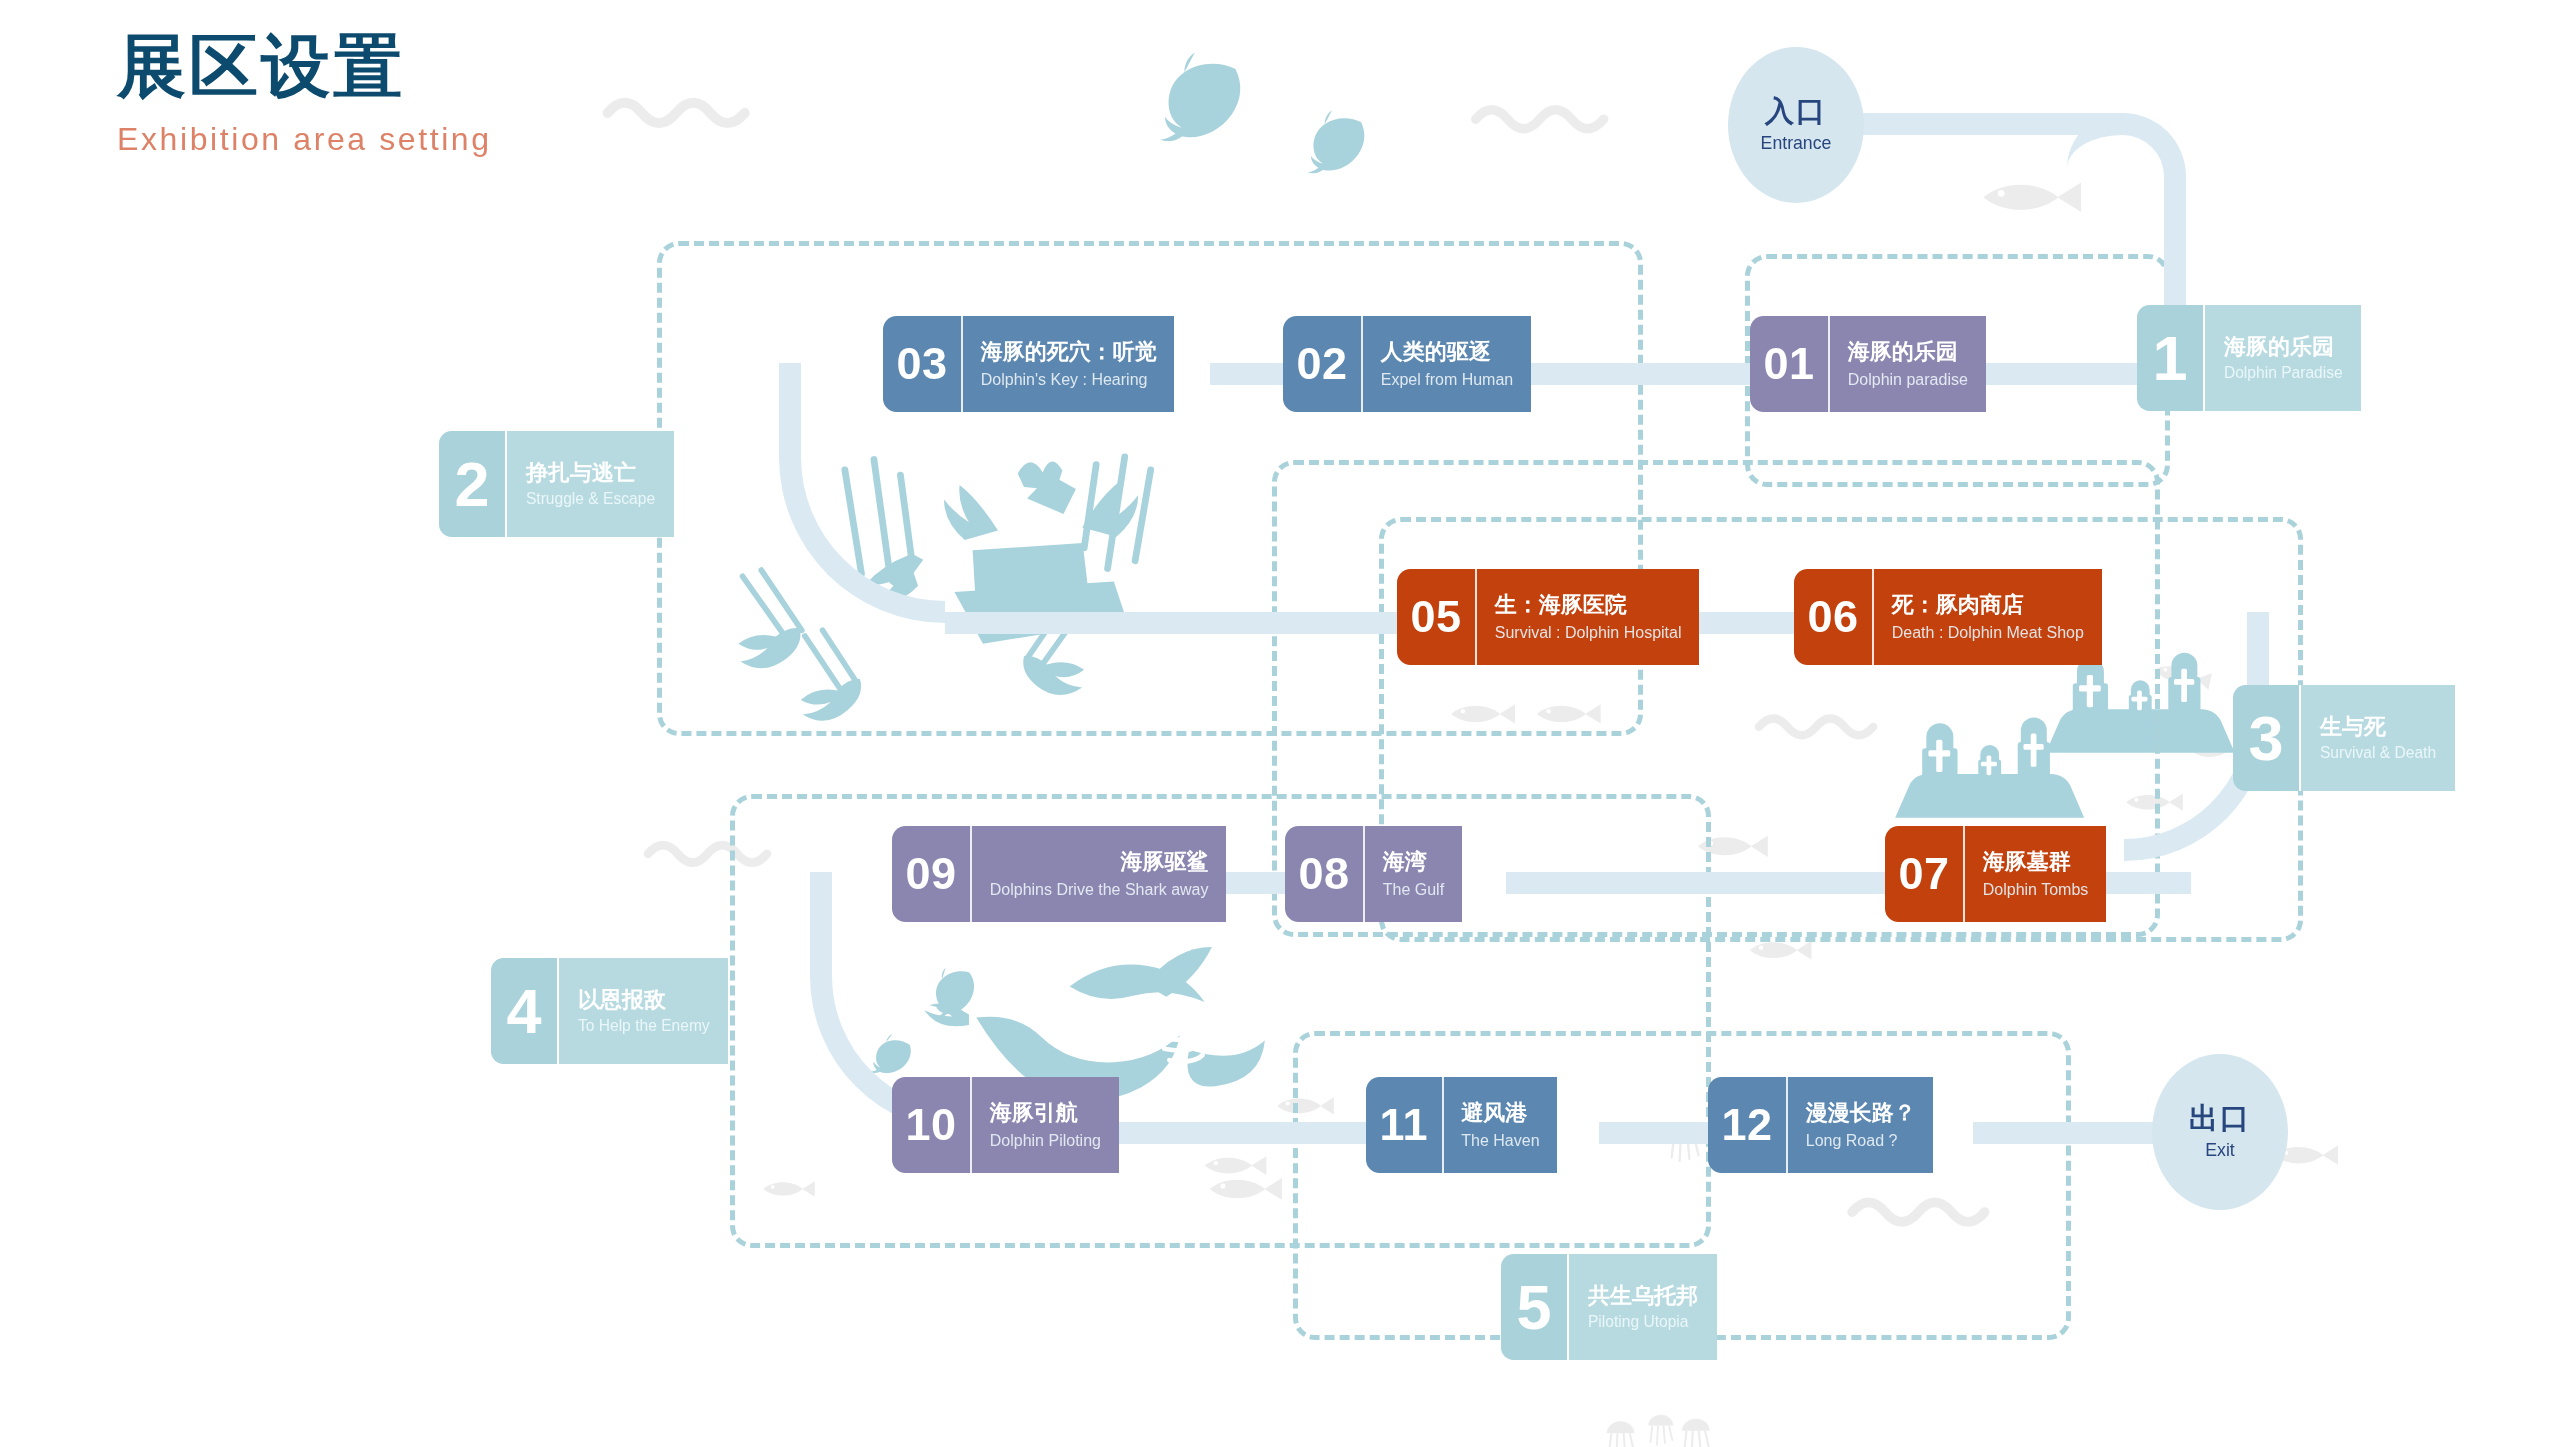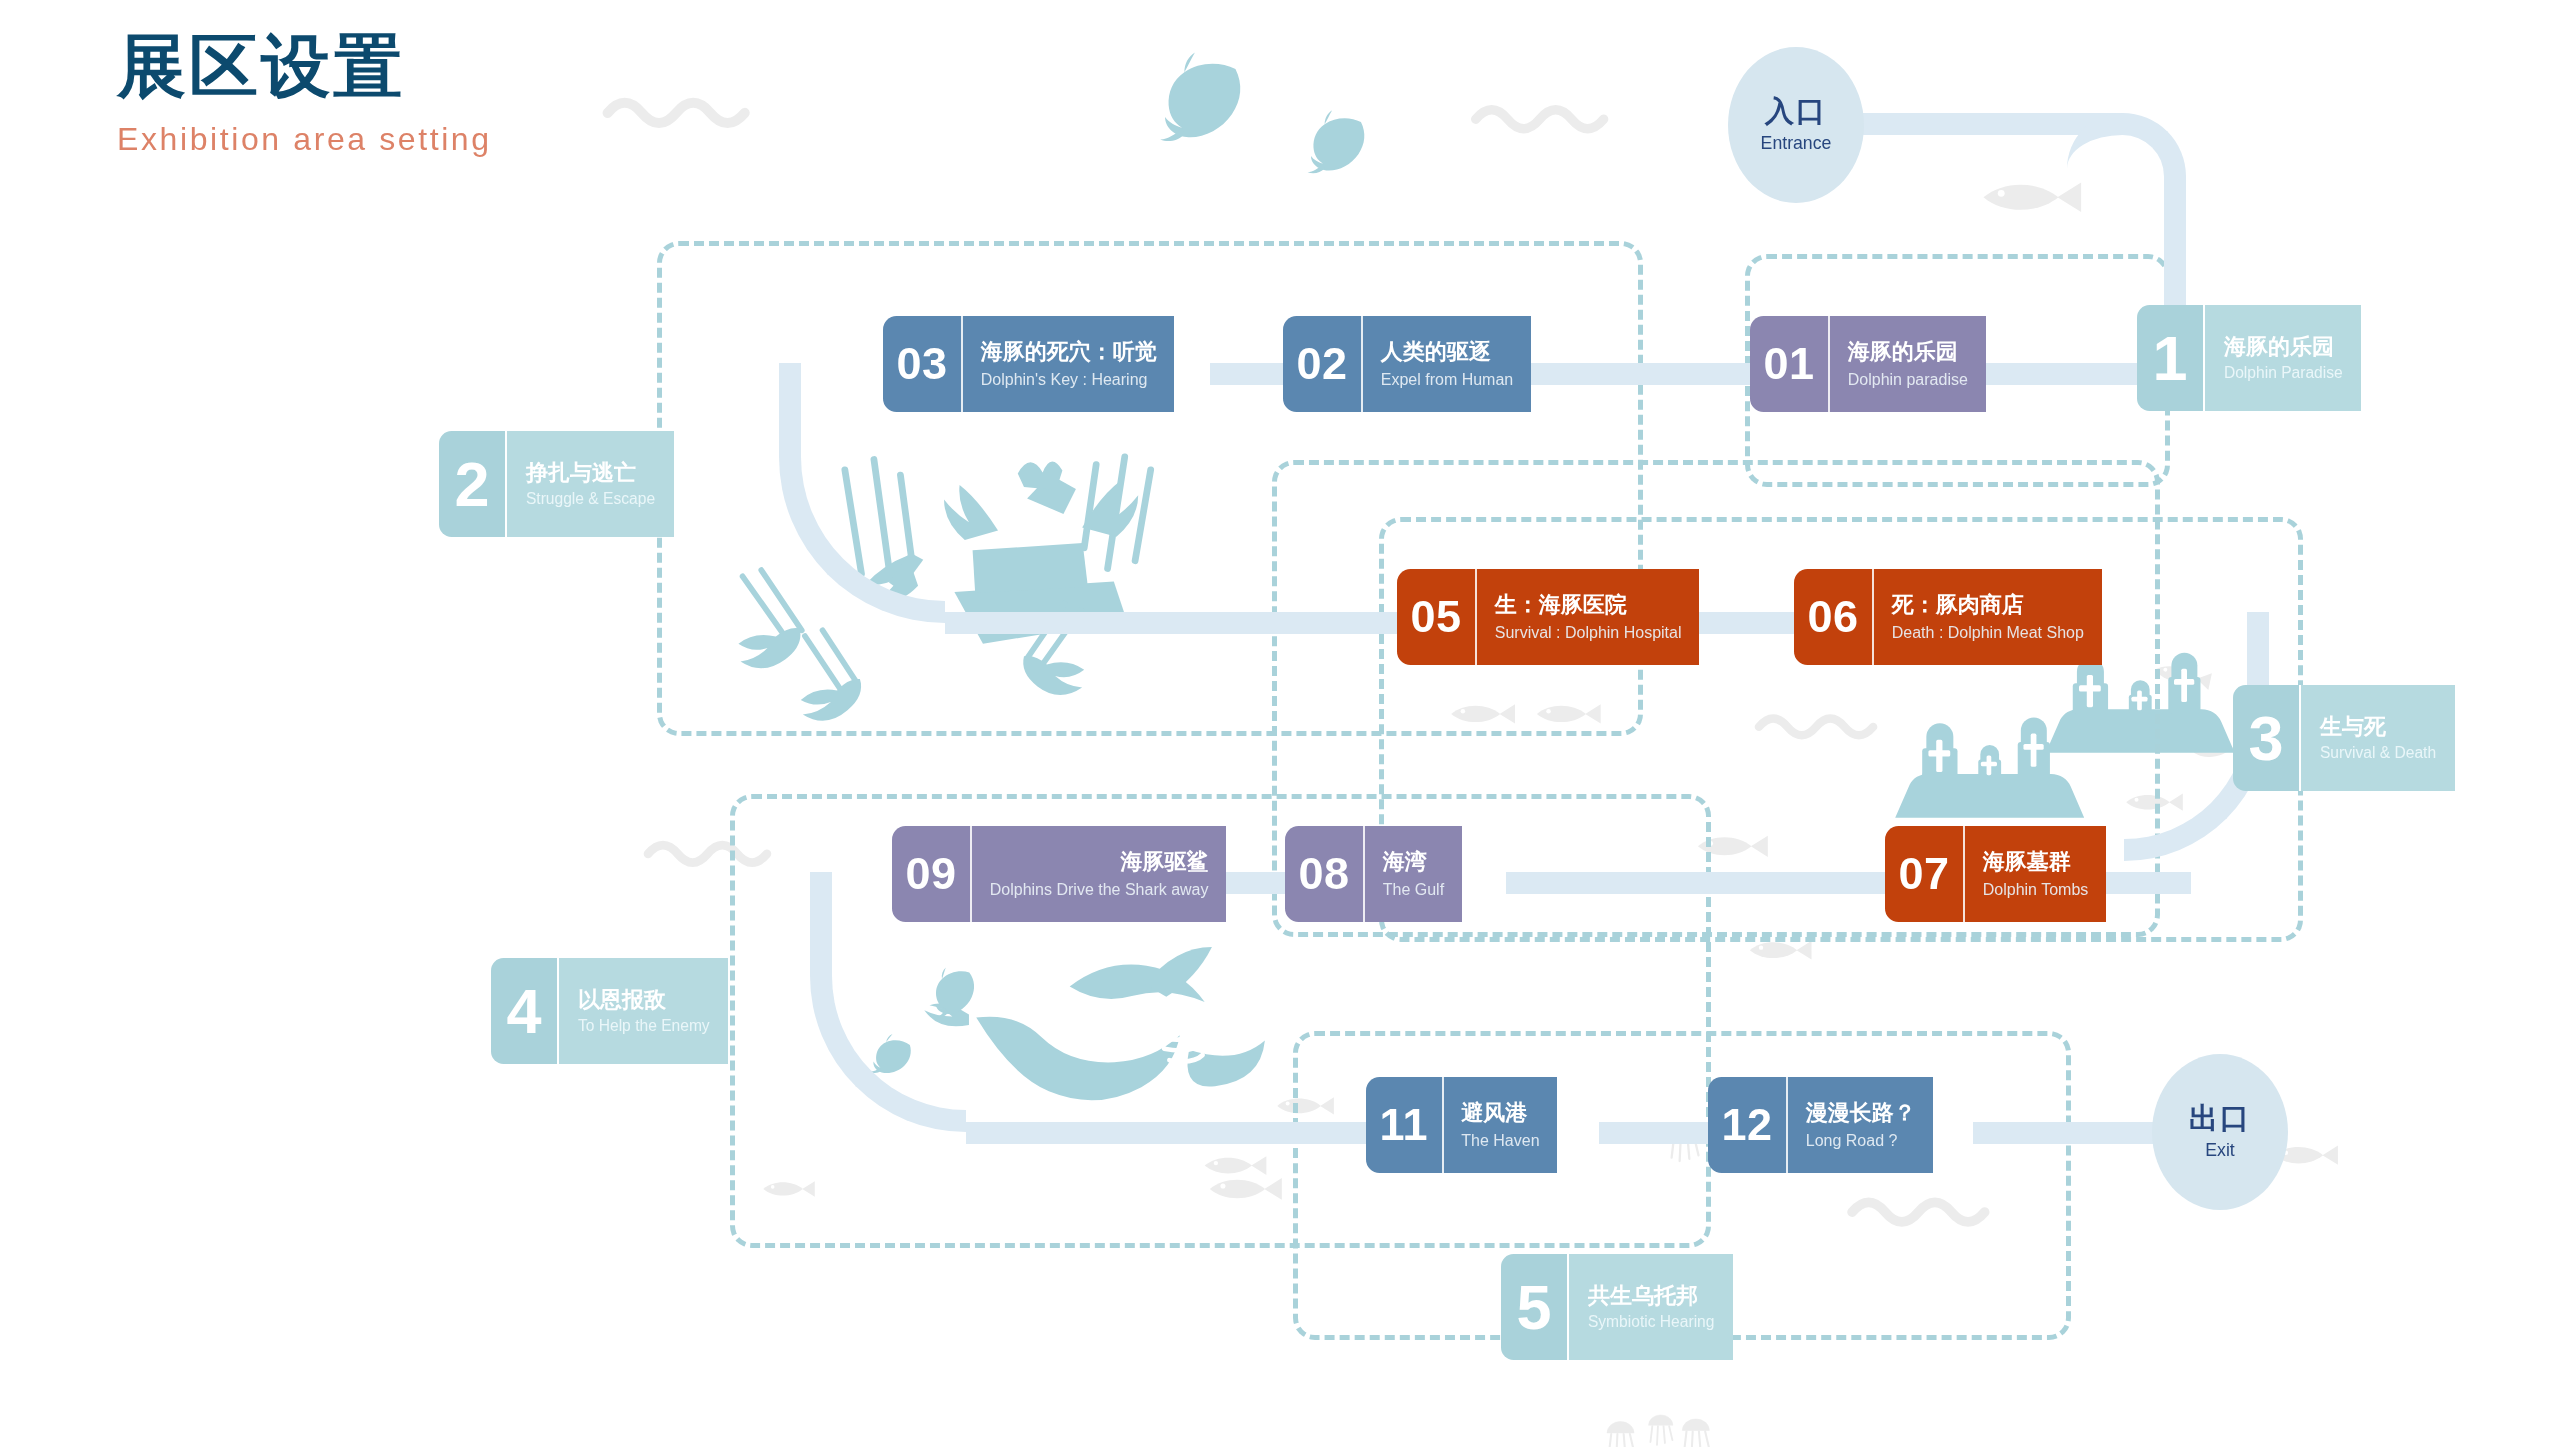--- a/index.html
+++ b/index.html
@@ -331,20 +331,27 @@
   </div>
 
   <div class="card c-purple" style="left:892px;top:826px;width:374px;height:96px;text-align:right;">
     <div class="num">09</div>
     <div class="txt">
       <div class="t-cn">海豚驱鲨</div>
       <div class="t-en">Dolphins Drive the Shark away</div>
     </div>
   </div>
 
+  <div class="card c-purple" style="left:892px;top:1077px;width:283px;height:96px;">
+    <div class="num">10</div>
+    <div class="txt">
+      <div class="t-cn">海豚引航</div>
+      <div class="t-en">Dolphin Piloting</div>
+    </div>
+  </div>
 
   <div class="card c-blue" style="left:1366px;top:1077px;width:275px;height:96px;">
     <div class="num">11</div>
     <div class="txt">
       <div class="t-cn">避风港</div>
       <div class="t-en">The Haven</div>
     </div>
   </div>
 
   <div class="card c-blue" style="left:1708px;top:1077px;width:291px;height:96px;">
@@ -384,18 +391,18 @@
     <div class="ztxt">
       <div class="z-cn">以恩报敌</div>
       <div class="z-en">To Help the Enemy</div>
     </div>
   </div>
 
   <div class="zone" style="left:1501px;top:1254px;width:288px;height:106px;">
     <div class="znum">5</div>
     <div class="ztxt">
       <div class="z-cn">共生乌托邦</div>
-      <div class="z-en">Symbiotic Hearing</div>
+      <div class="z-en">Piloting Utopia</div>
     </div>
   </div>
 
 </div>
 
 
 </body></html>

